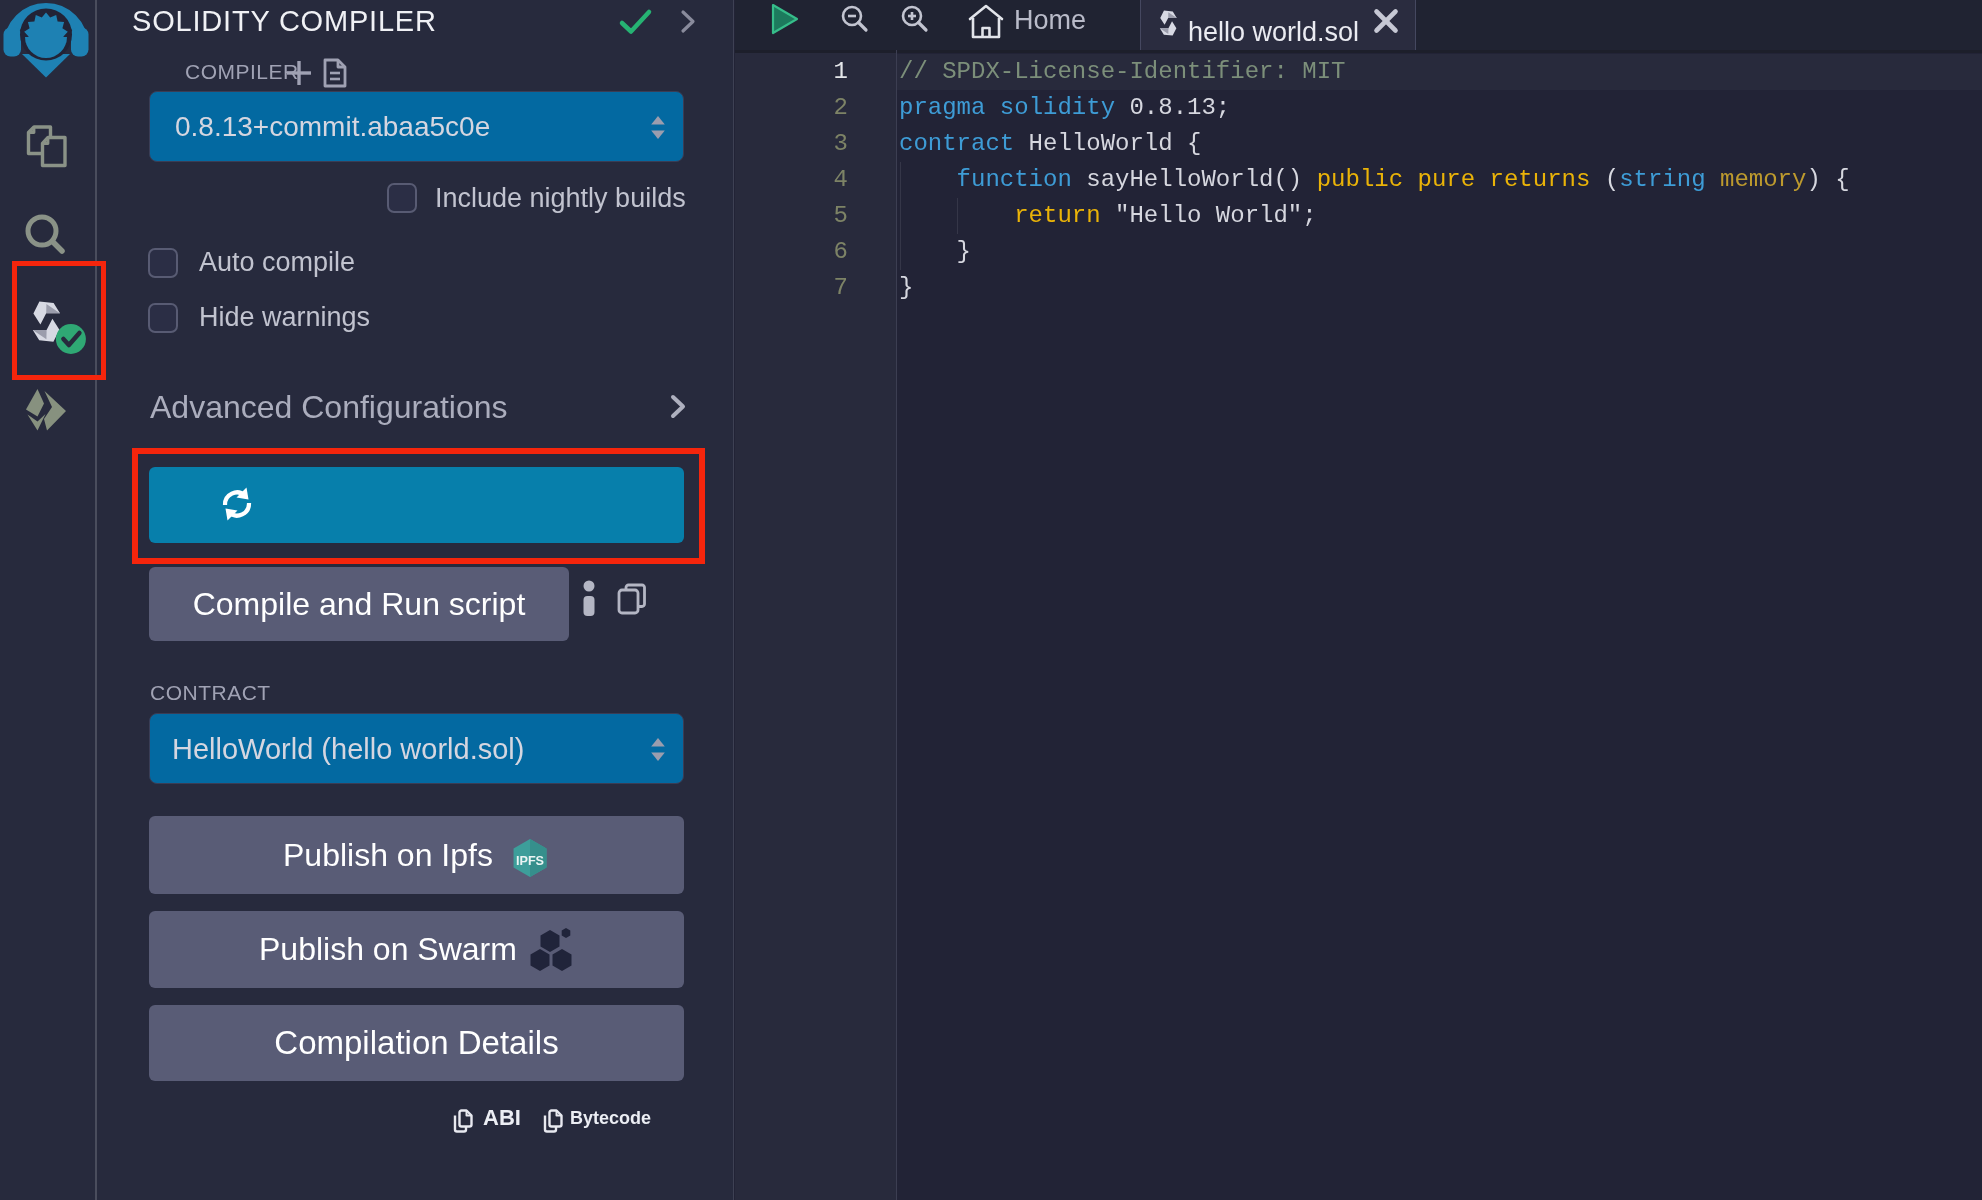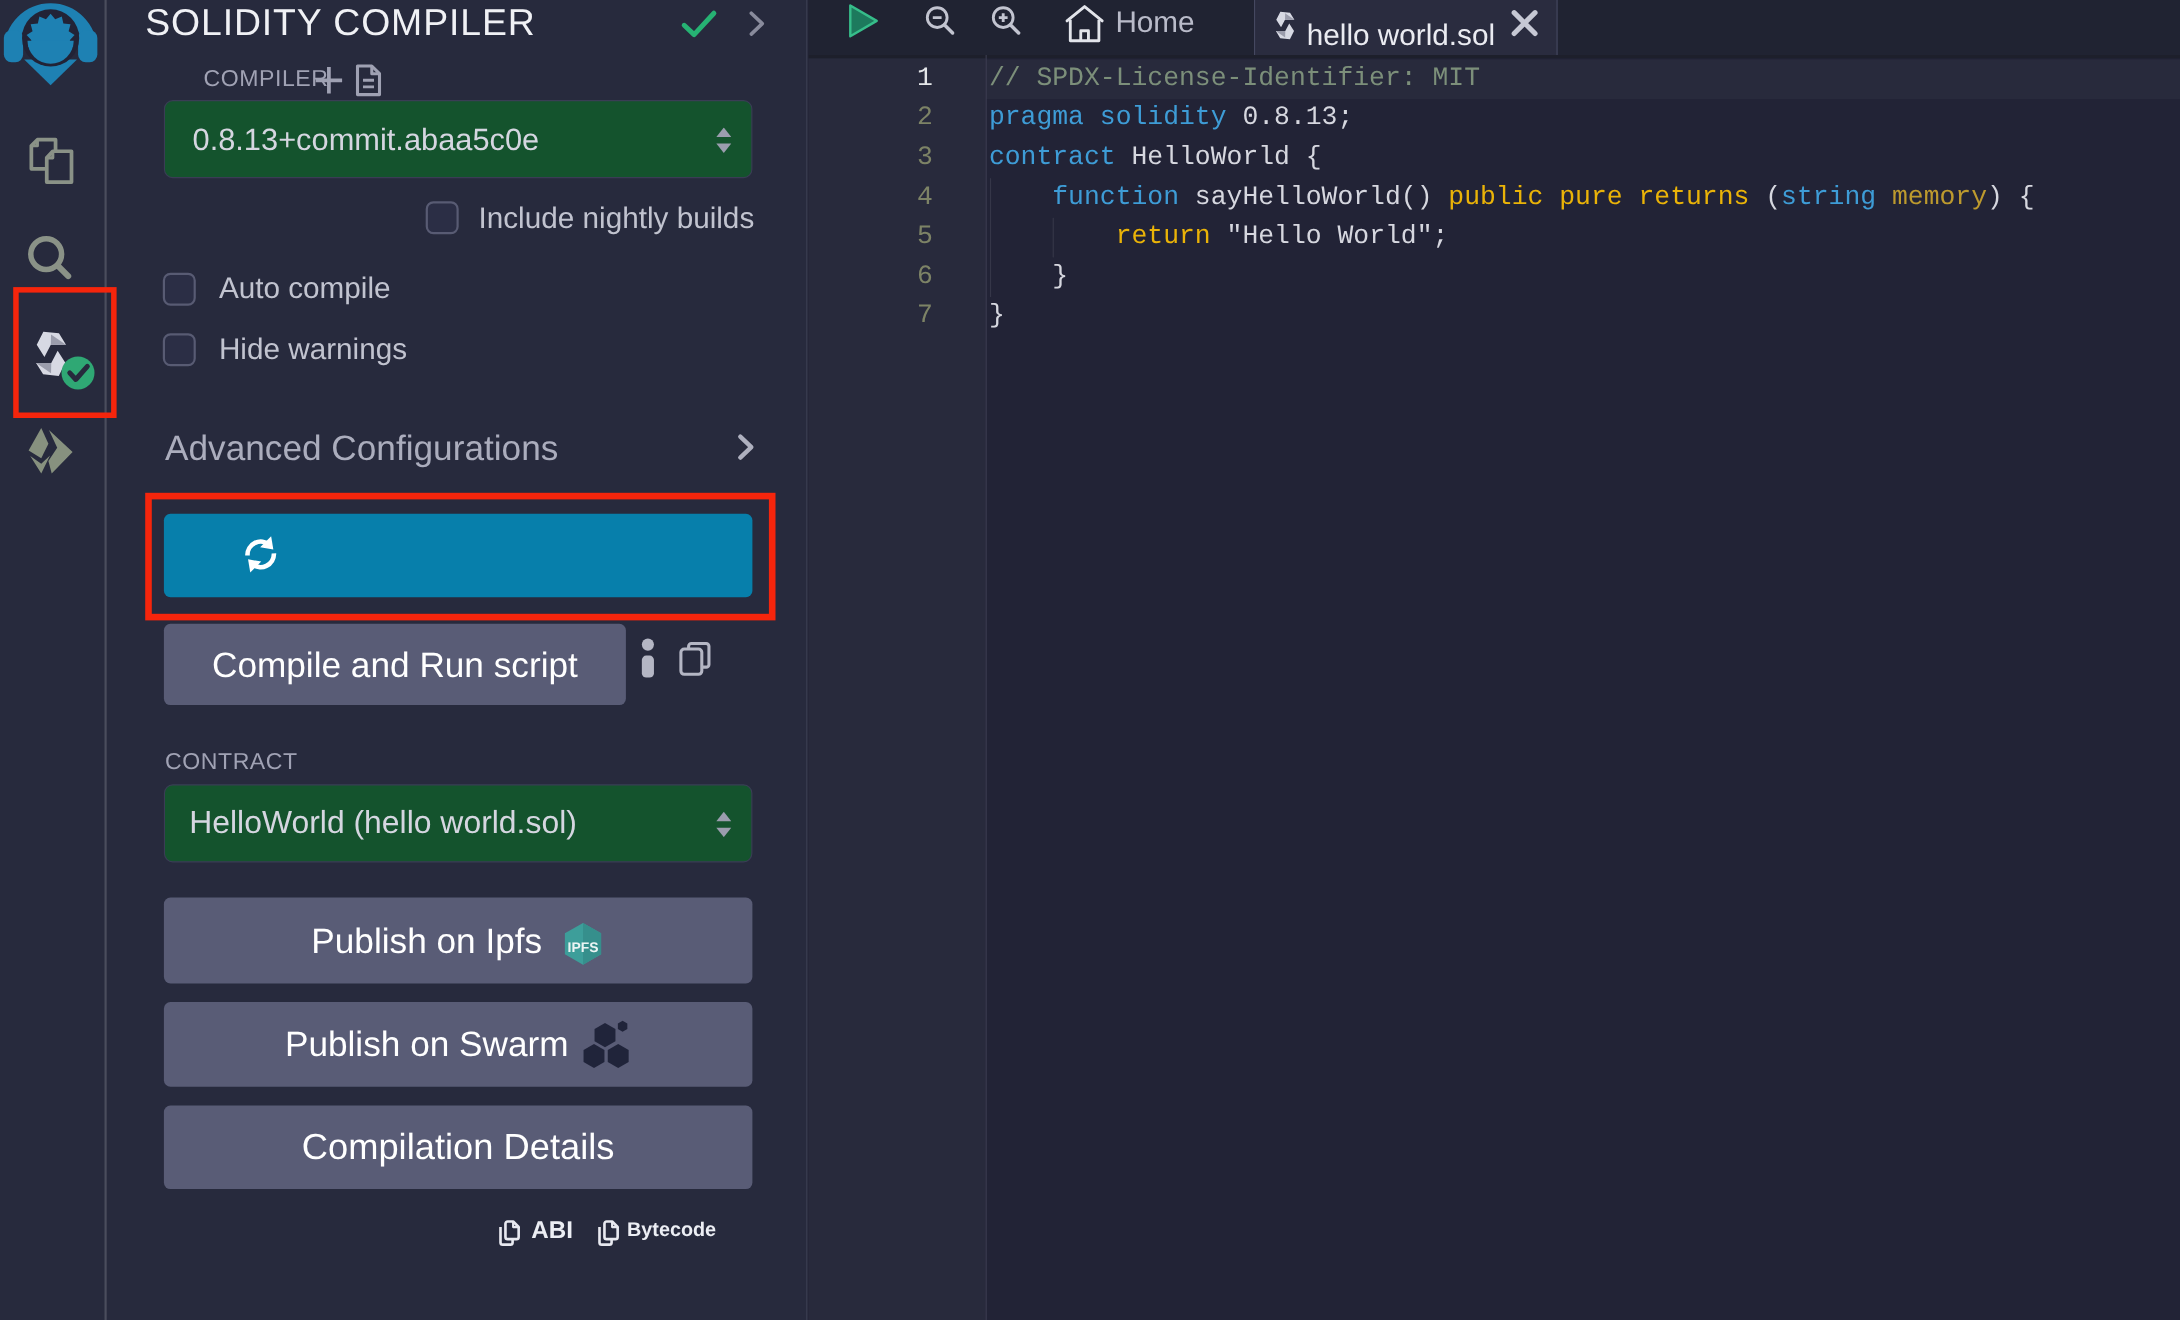--- a/index.html
+++ b/index.html
@@ -13,23 +13,23 @@
 #gutterbg { left:735px; top:50px; width:161px; height:1150px; background:#282a3c; }
 #line1hl { left:896px; top:54px; width:1086px; height:36px; background:#282a3c; }
 #gutline { left:896px; top:50px; width:1px; height:1150px; background:#3c3e52; }
 .mono { font-family:"Liberation Mono", monospace; font-size:24px; line-height:36px; white-space:pre; }
 .ln { position:absolute; width:50px; text-align:right; color:#7d8366; font-family:"Liberation Mono", monospace; font-size:24px; line-height:36px; }
 .cl { position:absolute; left:899px; }
 .kw { color:#3e9cd6; } .gr { color:#eab308; } .gd { color:#bd9a2e; }
 .cm { color:#7c8f7a; } .wh { color:#d6d7df; }
 .guide { position:absolute; width:1px; background:rgba(255,255,255,0.09); }
 
-.ptitle { position:absolute; color:#f0f1f5; font-size:34px; letter-spacing:0.8px; }
+.ptitle { position:absolute; color:#f0f1f5; font-size:29px; letter-spacing:0.8px; }
 .plabel { position:absolute; color:#a0a2b4; font-size:21px; letter-spacing:0.5px; }
-.select { position:absolute; left:149px; width:535px; background:#14532d; border:1px solid #3a3d55; border-radius:8px; color:#d5d6e0; font-size:30px; }
+.select { position:absolute; left:149px; width:535px; background:#0369a1; border:1px solid #3a3d55; border-radius:8px; color:#d5d6e0; font-size:30px; }
 .sel-text { position:absolute; left:25px; top:50%; transform:translateY(-50%); }
 .cb { position:absolute; width:30px; height:30px; background:#2b2e45; border:2px solid #585b73; border-radius:7px; }
 .cblabel { position:absolute; color:#c1c3cf; font-size:27px; }
 .btn { position:absolute; left:149px; width:535px; border-radius:6px; color:#fff;
   font-size:30px; display:flex; align-items:center; justify-content:center; }
 .gray { background:#595c76;text-align:right; }
 </style>
 </head>
 <body>
 <div class="abs" id="editor"></div>

